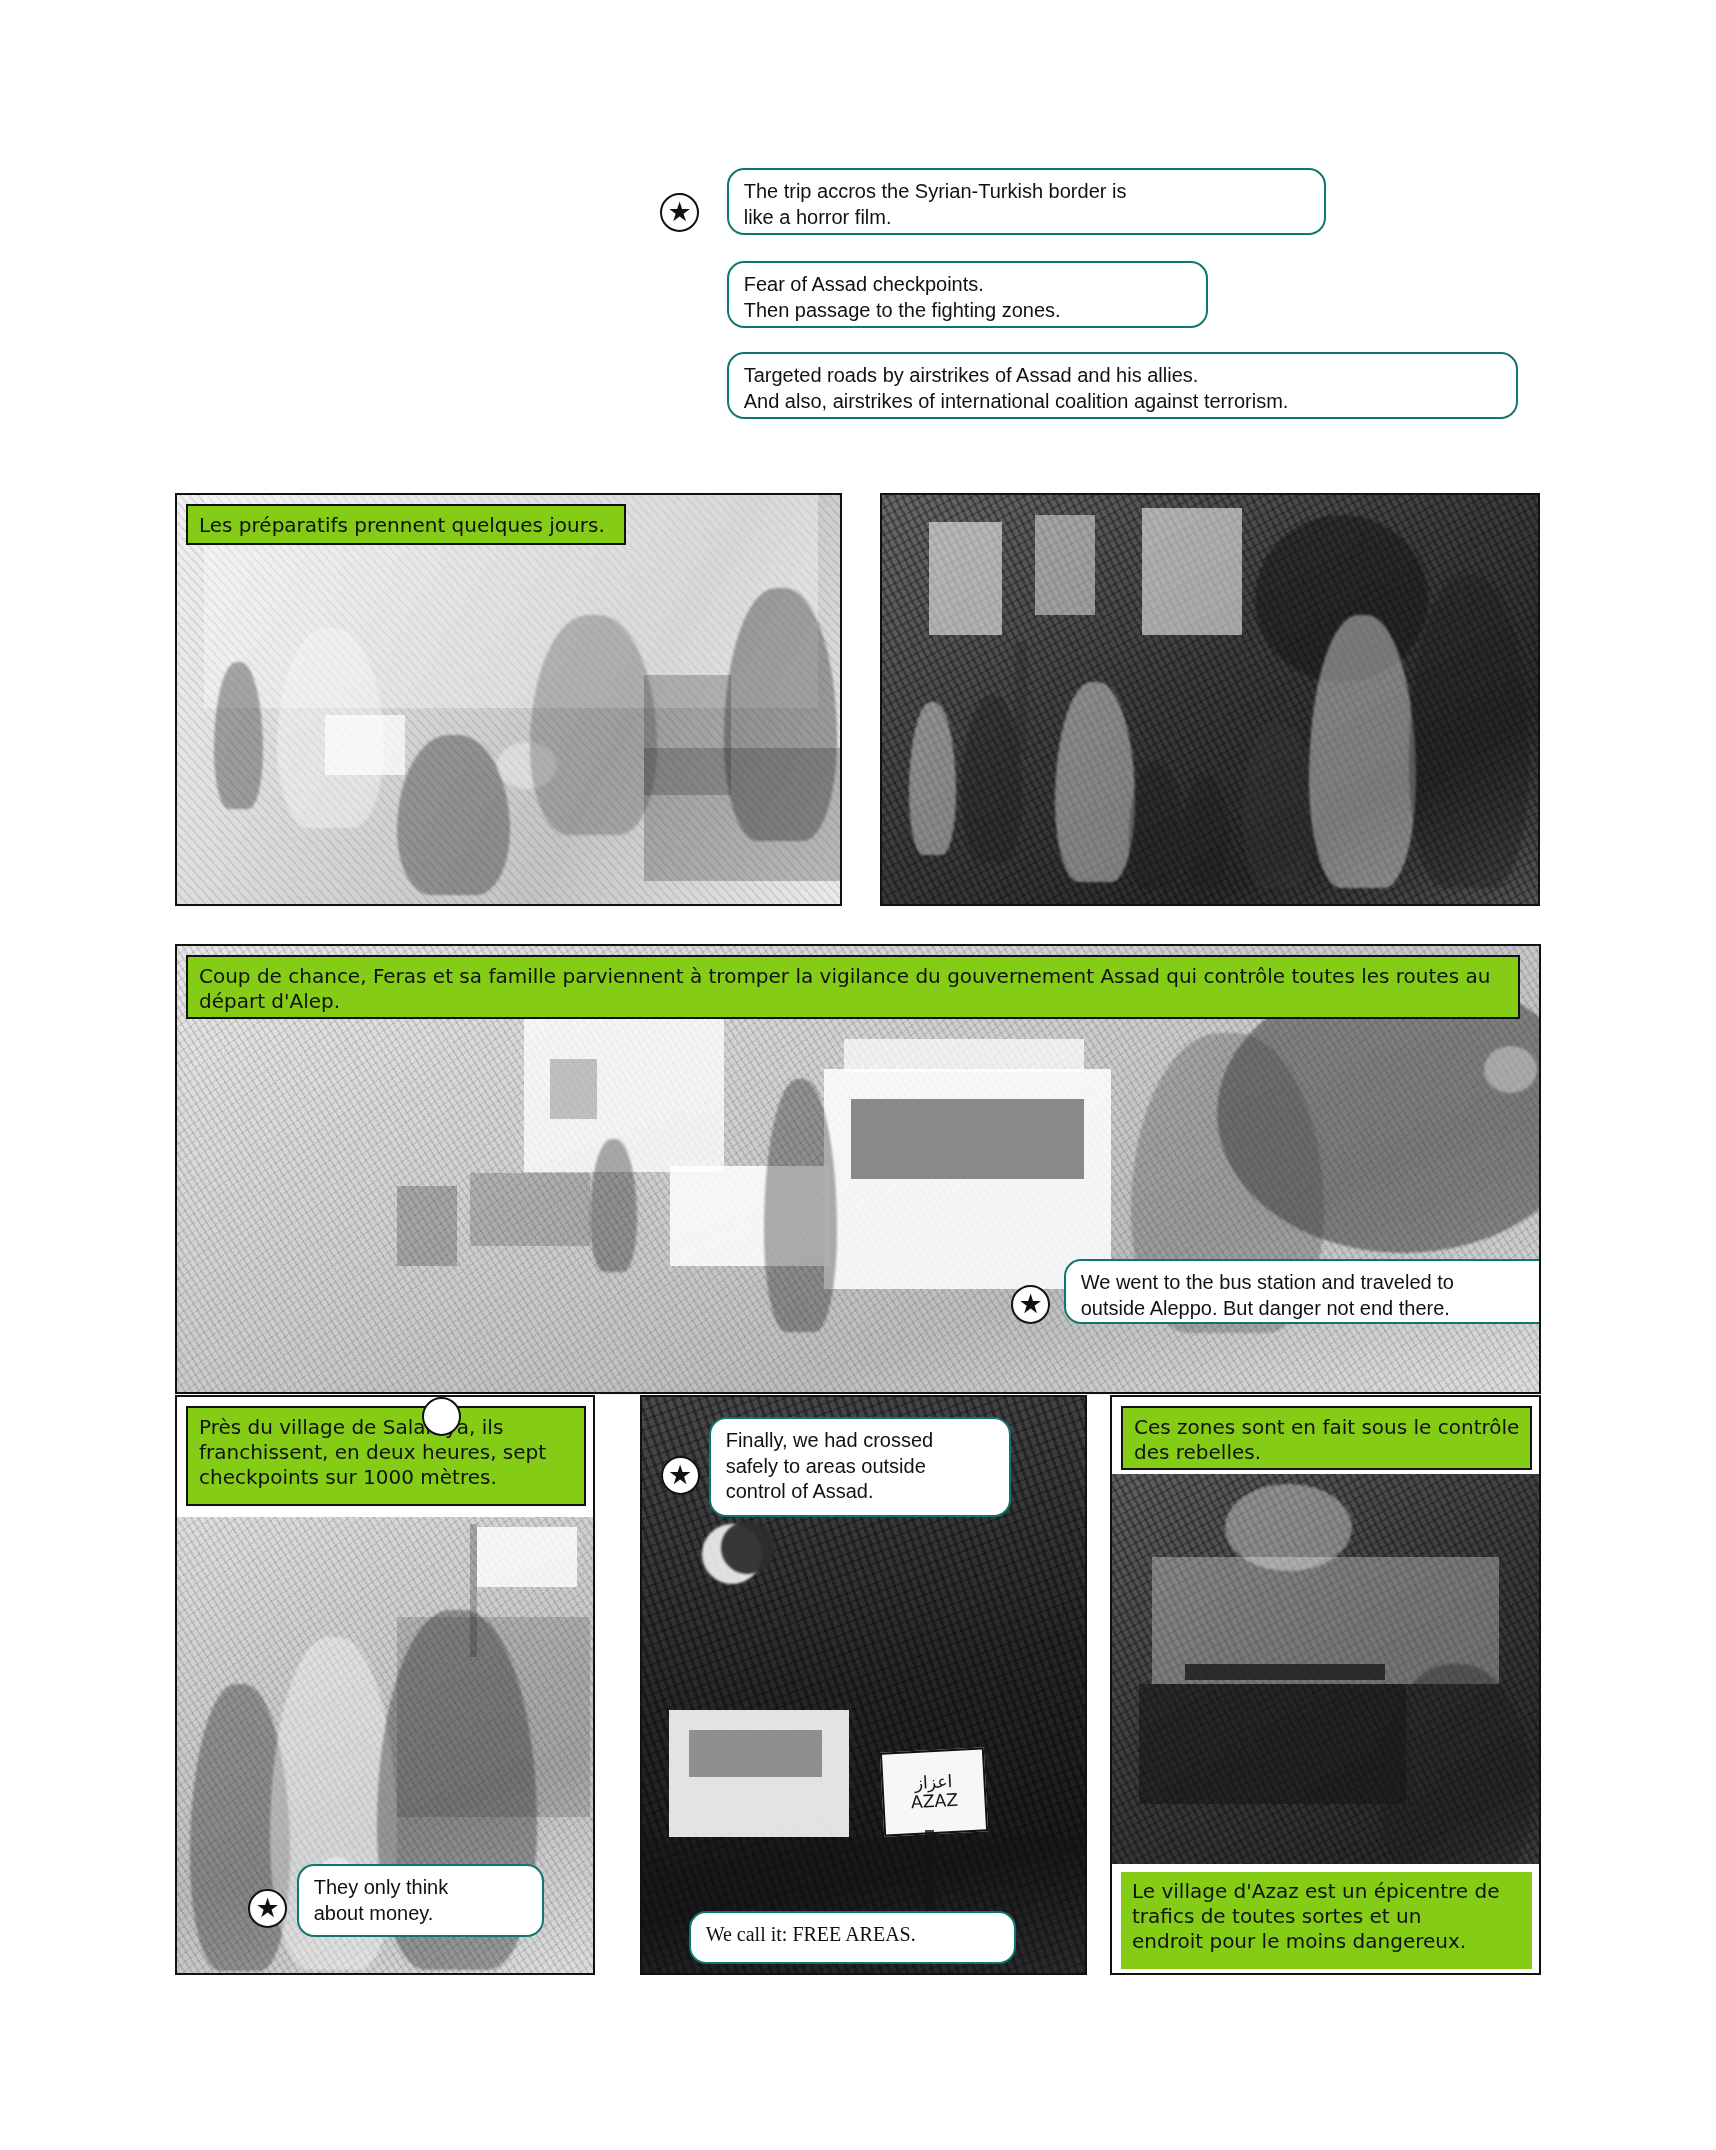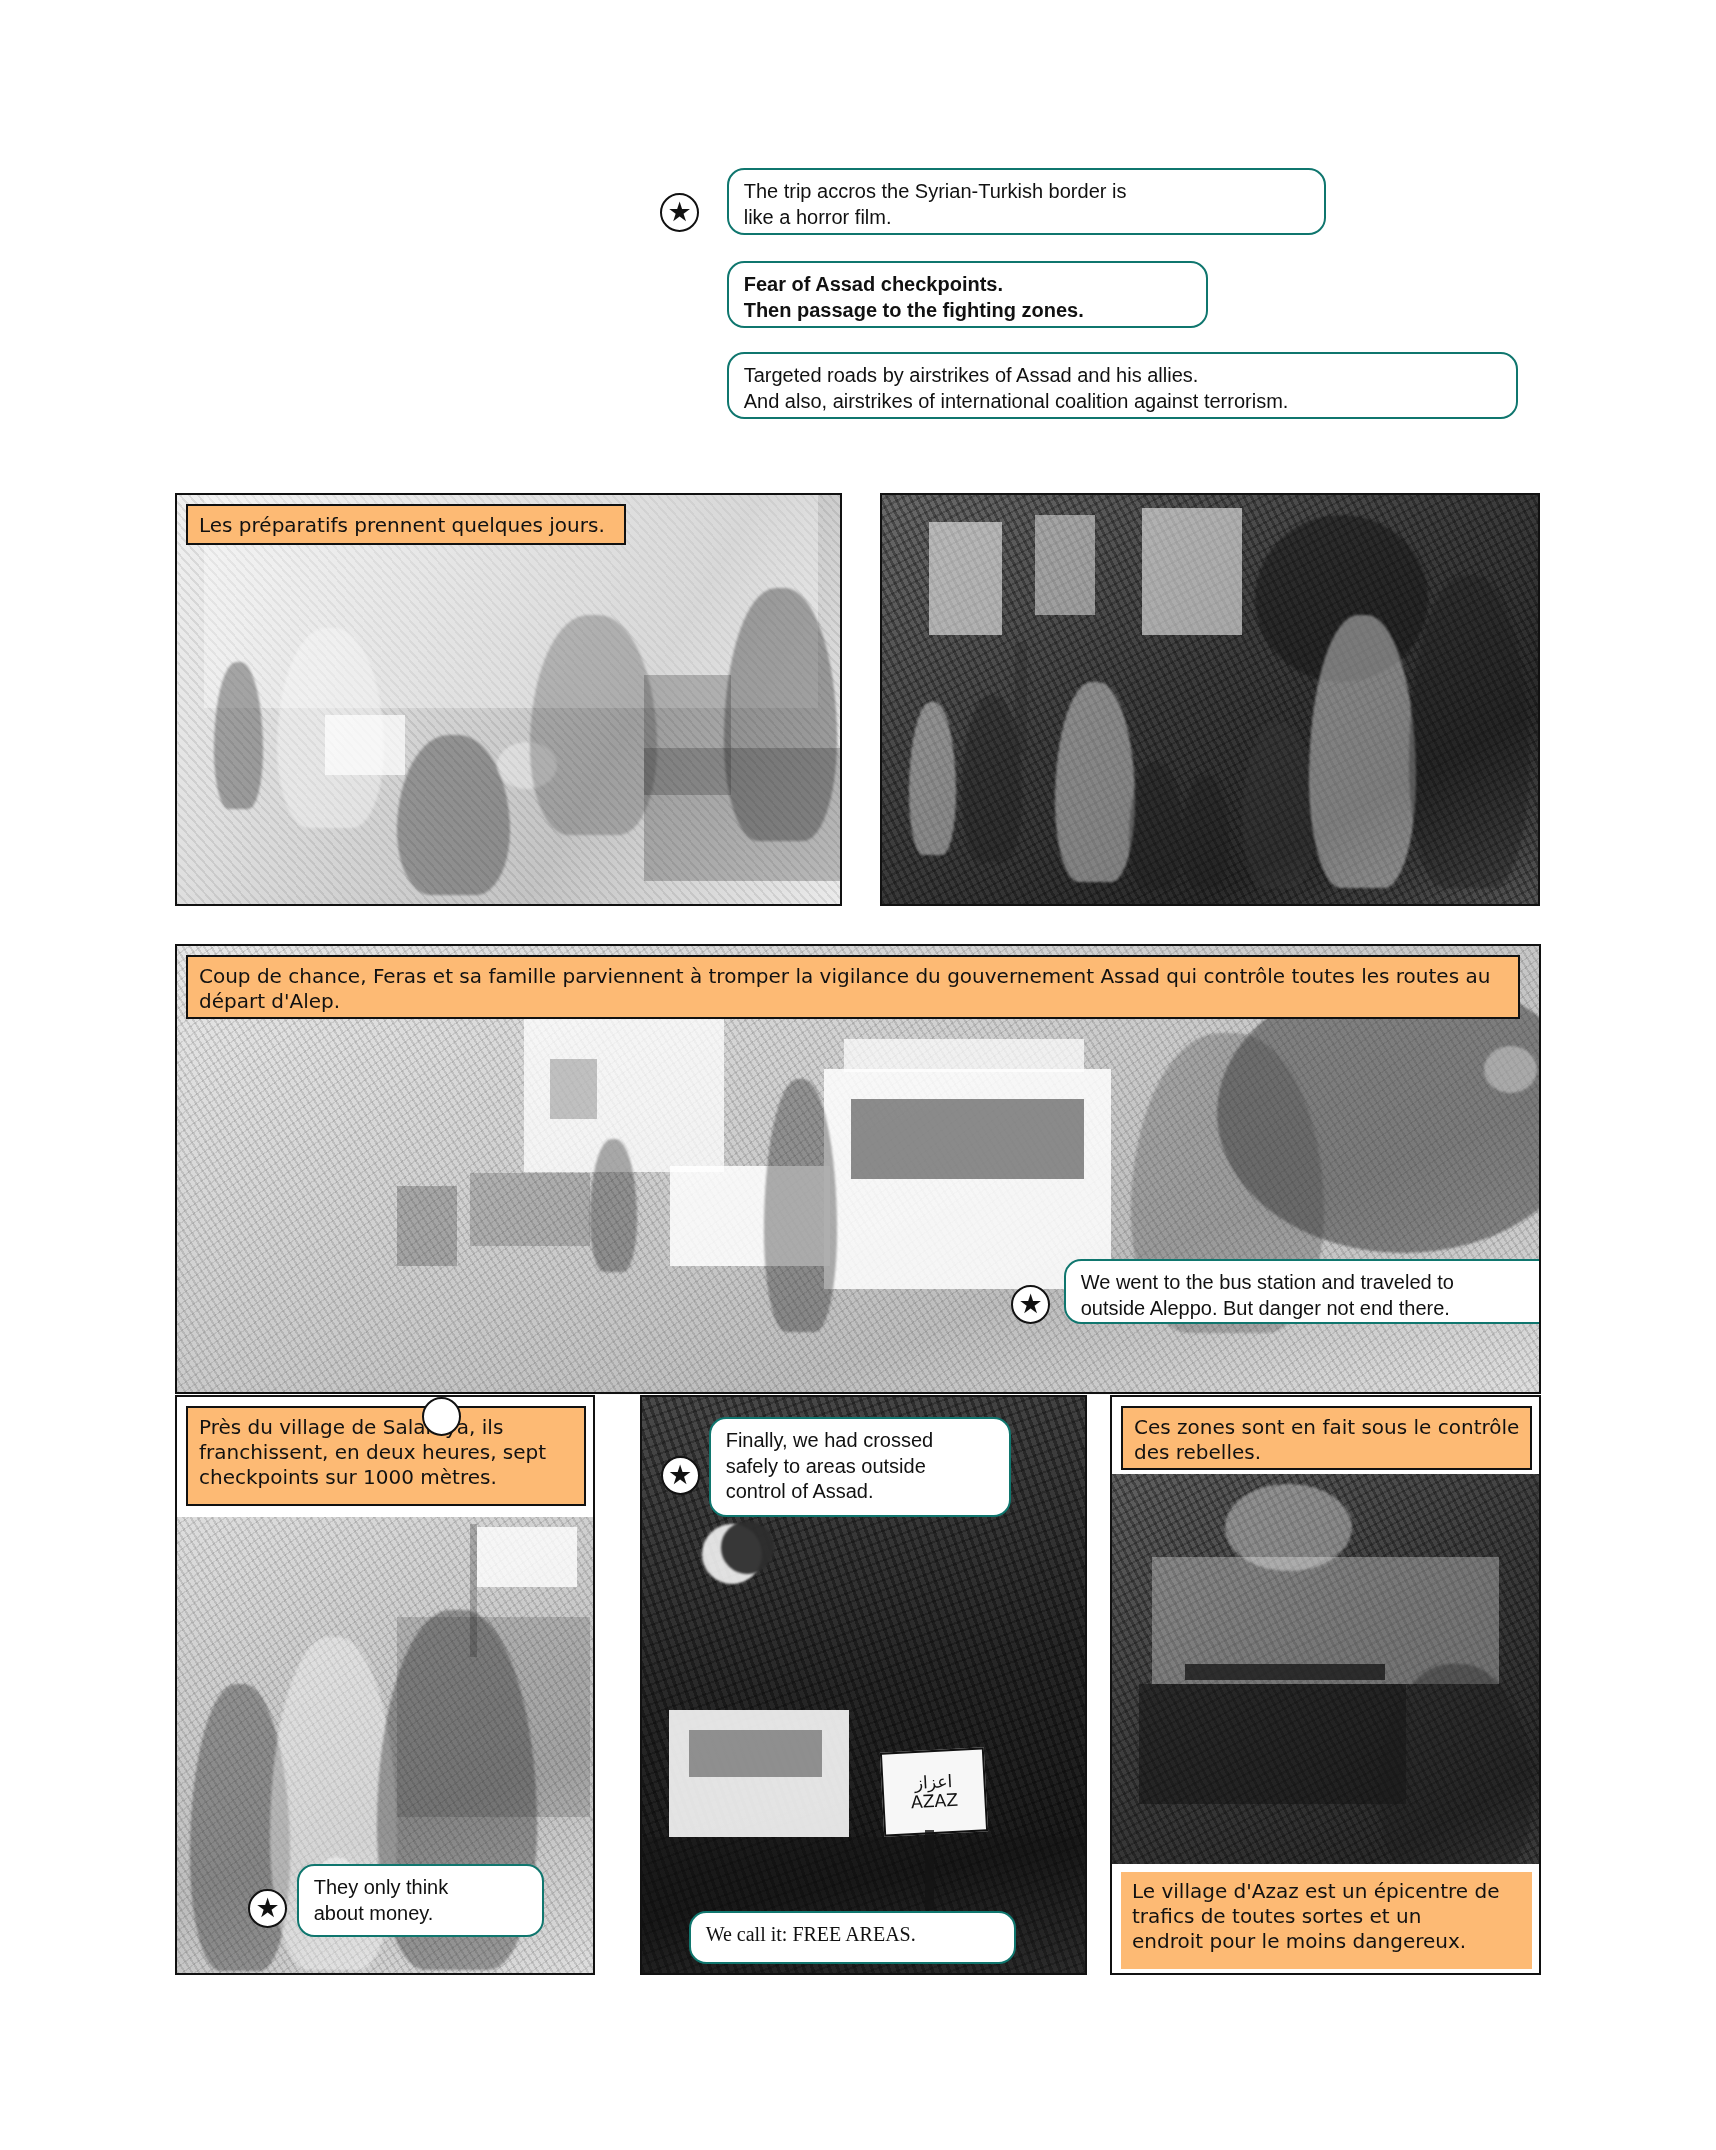--- a/index.html
+++ b/index.html
@@ -90,21 +90,21 @@
     box-sizing: border-box;
     padding: 9.3px 14.7px;
     font-size: 20px;
     line-height: 1.28;
     color: #111;
     white-space: pre-line;
   }
 
   .caption {
     position: absolute;
-    background: #fdba74;
+    background: #84cc16;
     border: 2px solid #111;
     box-sizing: border-box;
     padding: 6.7px 10.7px;
     font-size: 20px;
     line-height: 1.26;
     color: #111;
     white-space: pre-line;
     font-family: "DejaVu Sans", sans-serif;
   }
 
@@ -167,21 +167,21 @@
 
 <div class="page">
 
 
   <div>
     <div class="star" style="left:660px; top:193px;">★</div>
 
     <div class="balloon" style="left:727px; top:168px; width:599px; height:67px;">The trip accros the Syrian-Turkish border is
 like a horror film.</div>
 
-    <div class="balloon" style="left:727px; top:261px; width:481px; height:67px;font-weight:bold;">Fear of Assad checkpoints.
+    <div class="balloon" style="left:727px; top:261px; width:481px; height:67px;">Fear of Assad checkpoints.
 Then passage to the fighting zones.</div>
 
     <div class="balloon" style="left:727px; top:352px; width:791px; height:67px;">Targeted roads by airstrikes of Assad and his allies.
 And also, airstrikes of international coalition against terrorism.</div>
   </div>
 
   <div class="panel" style="left:175px; top:493px; width:667px; height:413px;">
     <div class="art room"></div>
     <div class="rect light" style="left:27px; top:0; width:614px; height:213px; background:rgba(255,255,255,0.35);"></div>
     <div class="rect" style="left:467px; top:253px; width:200px; height:133px;"></div>

